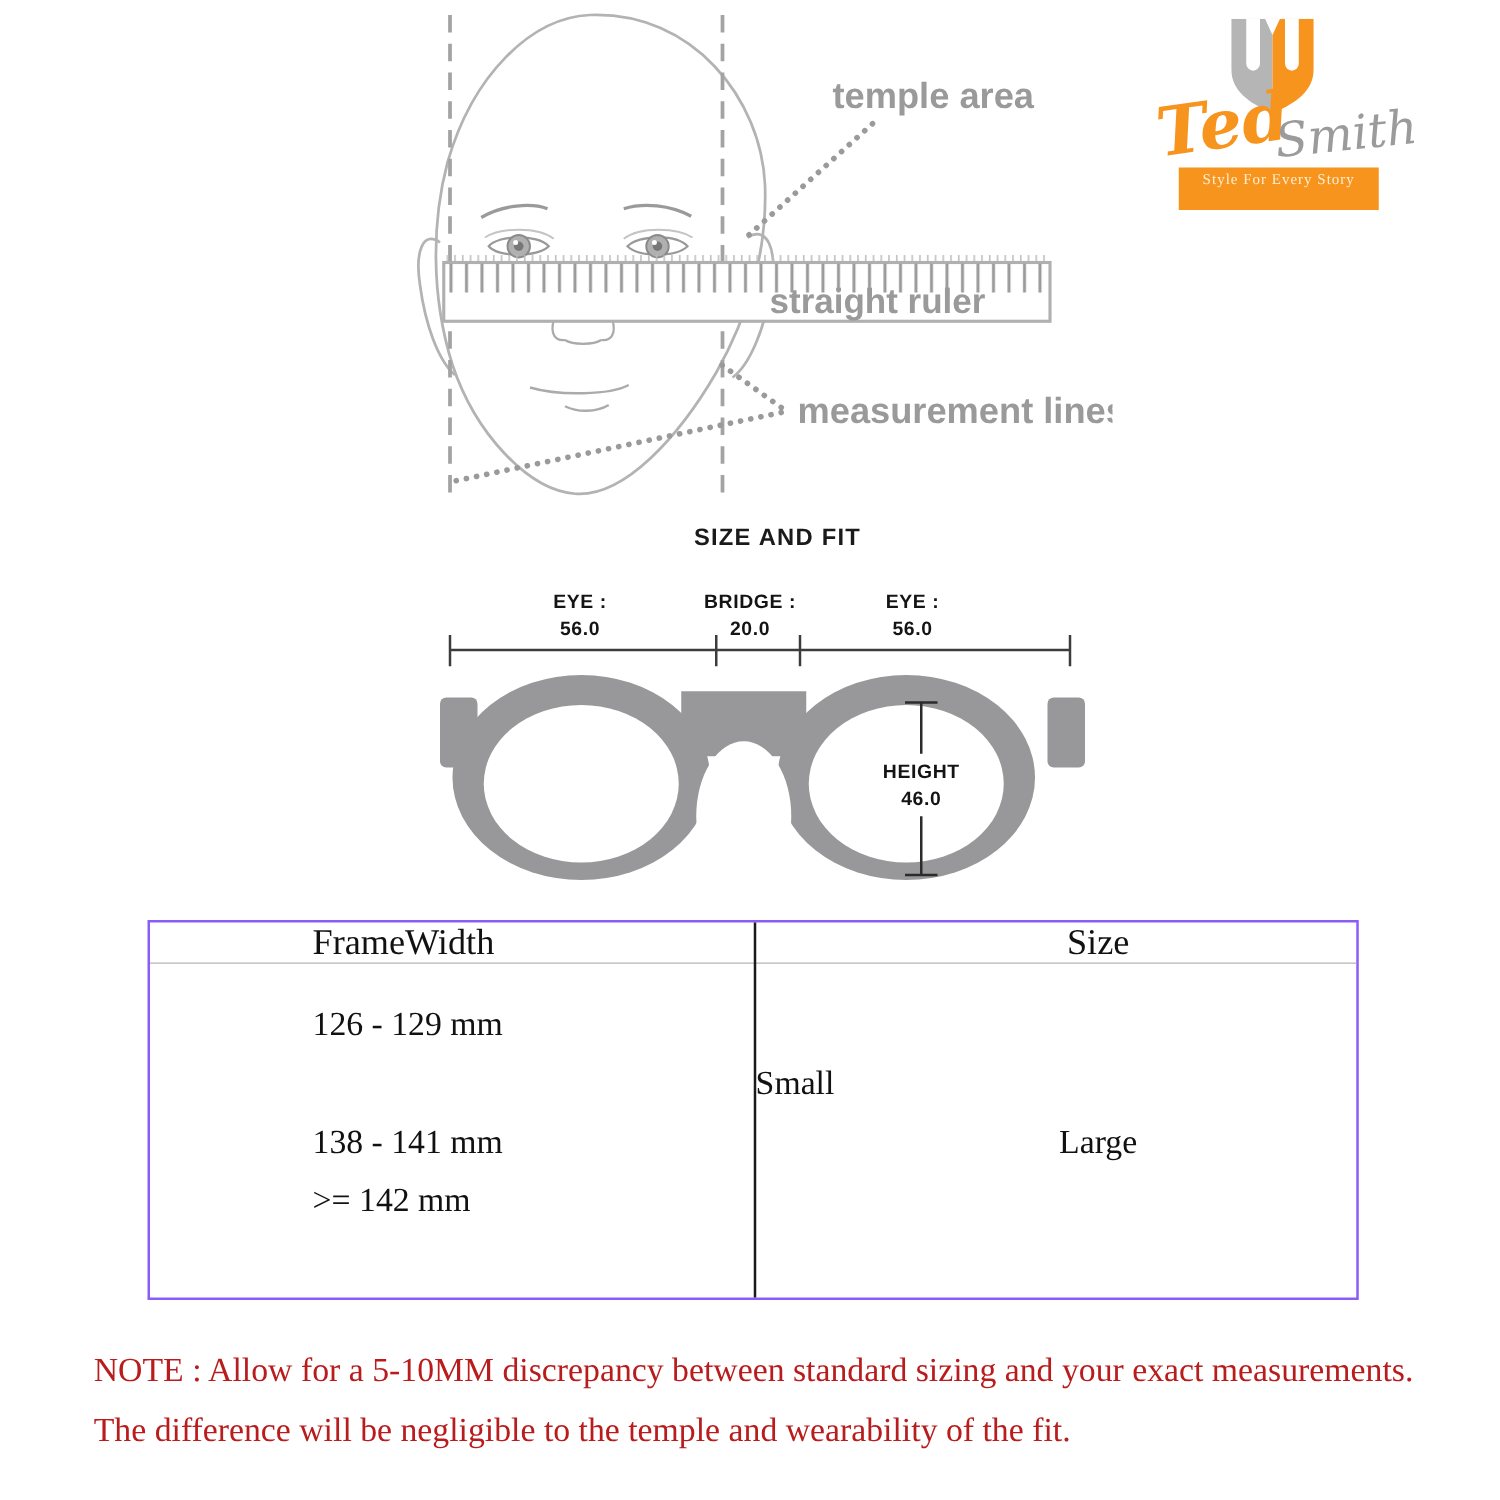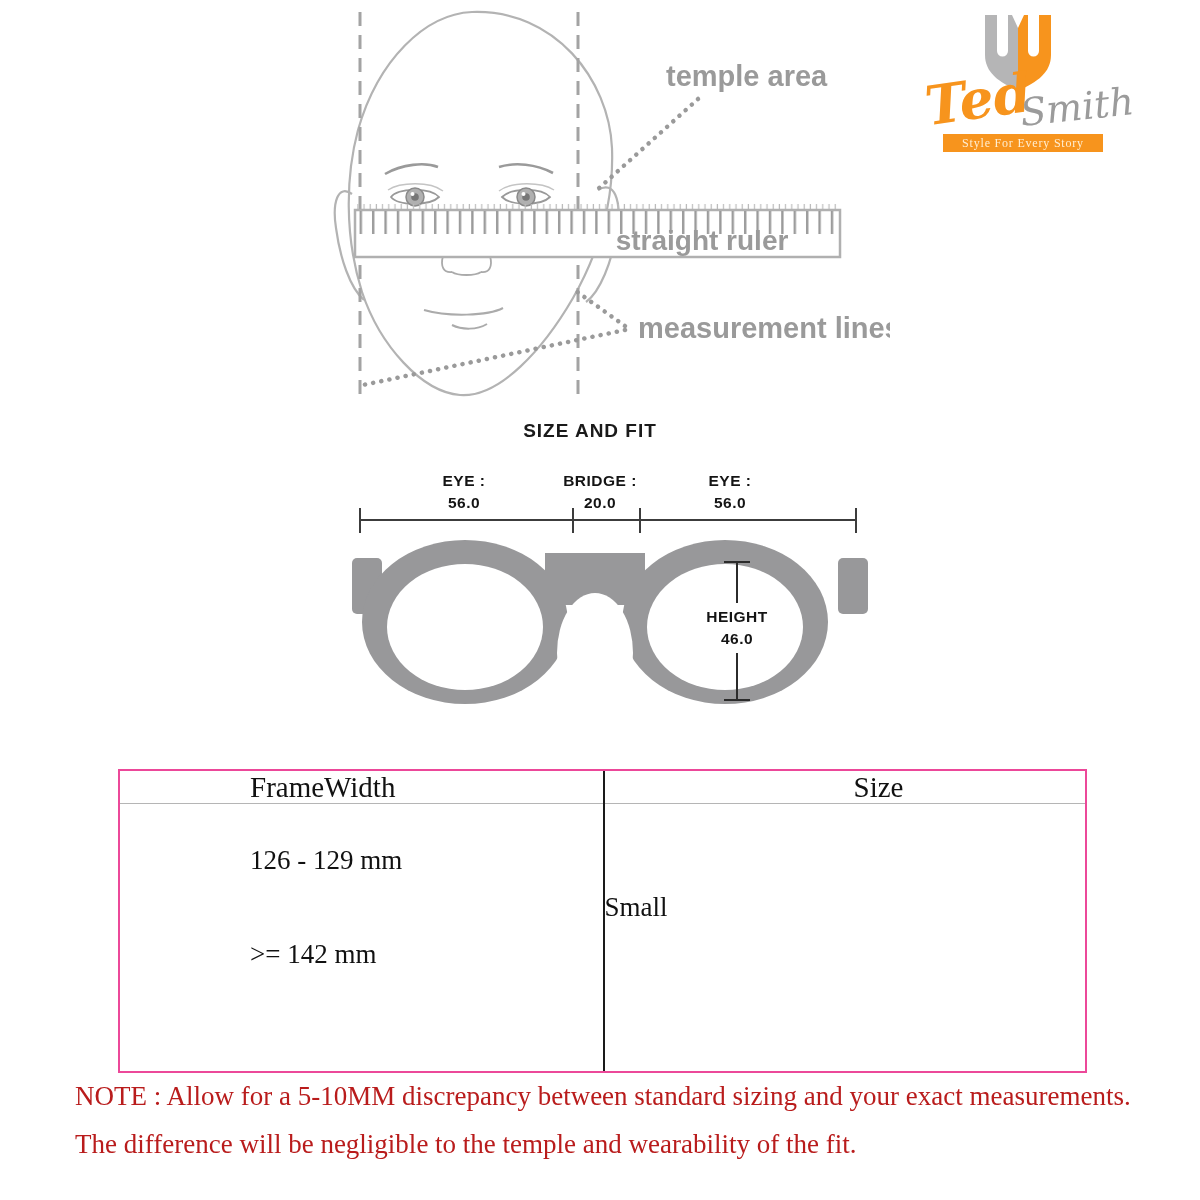--- a/index.html
+++ b/index.html
@@ -8,43 +8,43 @@
 
   
   .logo{position:absolute;left:920px;top:10px;width:215px;height:150px;}
   .logo .shield{position:absolute;left:65px;top:5px;}
   .brand-first{position:absolute;left:5px;top:62px;
     font-family:"DejaVu Serif", serif;font-style:italic;font-weight:bold;
     font-size:54px;color:#F7941D;transform:rotate(-8deg);line-height:1;}
   .brand-last{position:absolute;left:100px;top:78px;
     font-family:"DejaVu Serif", serif;font-style:italic;
     font-size:38px;color:#9b9b9b;transform:rotate(-6deg);line-height:1;}
-  .brand-tagline{position:absolute;left:23px;top:124px;width:160px;height:18px;
+  .brand-tagline{position:absolute;left:23px;top:124px;width:160px;height:34px;
     background:#F7941D;color:#ffeed2;font-family:"Liberation Serif", serif;
     font-size:12px;letter-spacing:0.8px;text-align:center;line-height:18px;}
 
   
   .head-svg{position:absolute;left:330px;top:0px;}
   .annot{font-family:"Liberation Sans", sans-serif;font-weight:600;
          font-size:29px;fill:#9a9a9a;}
   .ruler-text{text-anchor:middle;font-size:28px;}
 
   
-  .fit-title{position:absolute;left:320px;top:420px;width:540px;text-align:center;
+  .fit-title{position:absolute;left:352px;top:420px;width:540px;text-align:center;
     font-weight:bold;font-size:19px;letter-spacing:1px;color:#1a1a1a;}
   .glasses-svg{position:absolute;left:340px;top:455px;}
   .dim-label{font-family:"Liberation Sans", sans-serif;font-weight:bold;
              font-size:15.5px;fill:#141414;text-anchor:middle;letter-spacing:0.5px;}
 
   
   .size-table{position:absolute;left:118px;top:736px;width:965px;height:300px;
-    border:2px solid #ec4899;font-family:"Liberation Serif", serif;color:#111;margin-top:33px;}
+    border:2px solid #8b5cf6;font-family:"Liberation Serif", serif;color:#111;}
   .st-divider{position:absolute;left:483px;top:0;bottom:0;width:2px;background:#1a1a1a;}
   .st-header{display:flex;height:32px;border-bottom:1px solid #b5b5b5;}
-  .st-row{display:flex;height:47px;align-items:flex-end;}
+  .st-row{display:flex;height:47px;align-items:center;}
   .st-row.first{margin-top:25px;}
   .st-cell-left{width:485px;padding-left:130px;box-sizing:border-box;font-size:27px;}
   .st-cell-right{flex:1;text-align:center;padding-left:67px;box-sizing:border-box;font-size:27px;}
   .st-header .st-cell-left,.st-header .st-cell-right{font-size:29px;line-height:32px;}
 
   
   .note{position:absolute;left:75px;top:1072px;width:1080px;
     font-family:"Liberation Serif", serif;font-size:27px;color:#b91c1c;line-height:48px;}
 </style>
 </head>
@@ -182,20 +182,24 @@
       <div class="st-cell-left">FrameWidth</div>
       <div class="st-cell-right">Size</div>
     </div>
     <div class="st-row first">
       <div class="st-cell-left">126 - 129 mm</div>
     </div>
     <div class="st-row">
       <div class="st-cell-right">Small</div>
     </div>
     <div class="st-row">
+      <div class="st-cell-left">138 - 141 mm</div>
+      <div class="st-cell-right">Large</div>
+    </div>
+    <div class="st-row">
       <div class="st-cell-left">&gt;= 142 mm</div>
     </div>
   </div>
 
   <div class="note">
     <div>NOTE : Allow for a 5-10MM discrepancy between standard sizing and your exact measurements.</div>
     <div>The difference will be negligible to the temple and wearability of the fit.</div>
   </div>
 
 </div>

